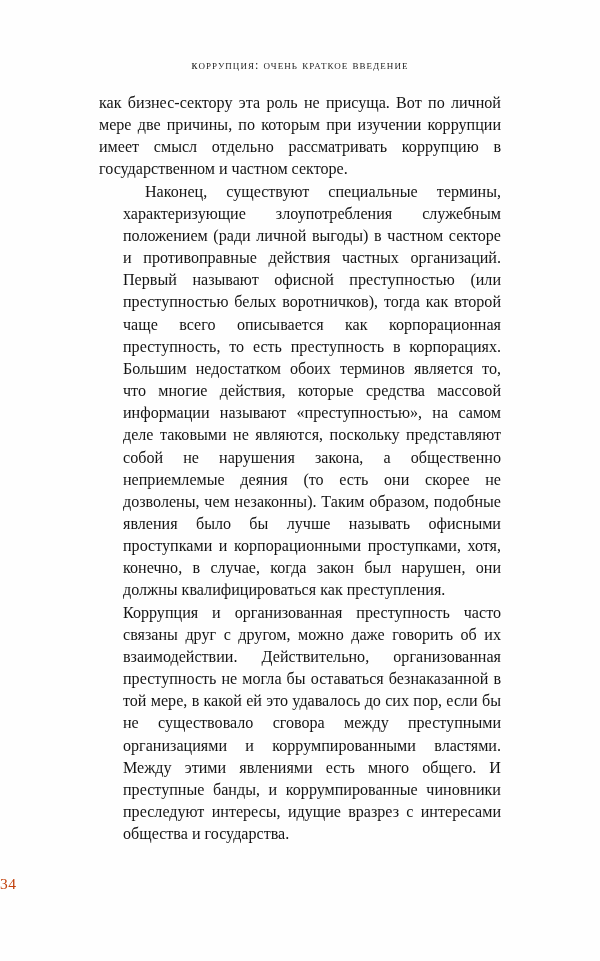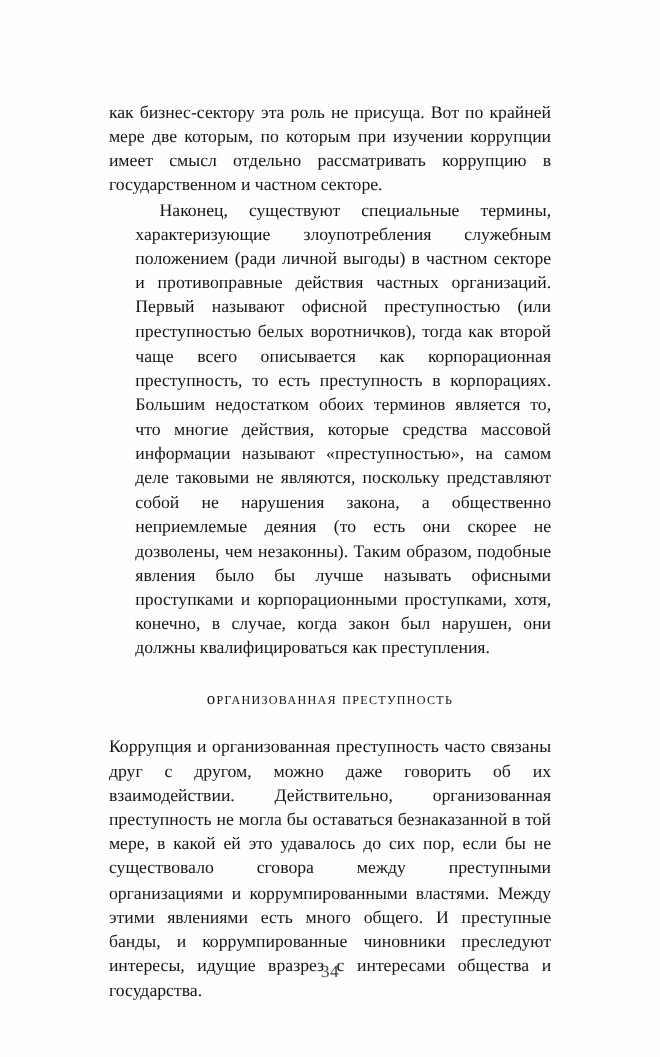--- a/index.html
+++ b/index.html
@@ -79,43 +79,42 @@
 
   
   .blk + .blk { margin-top: 0; margin-left: 24px; }
 
   
   .folio {
     position: absolute;
     top: 875px;
     left: 0;
     width: 600px;
-    text-align: center;
     font-size: 15.5px;
-    color: #404040;
+    color: #c2410c;
     letter-spacing: 0.4px;
   }
 </style>
 </head>
 <body>
 
 <div class="page">
 
+  <div class="running-head">Коррупция: очень краткое введение</div>
 
   <div class="text-block">
 
     <div class="blk">
-      <p class="para">как бизнес-сектору эта роль не присуща. Вот по крайней мере две которым, по которым при изучении коррупции имеет смысл отдельно рассматривать коррупцию в государственном и частном секторе.</p>
+      <p class="para">как бизнес-сектору эта роль не присуща. Вот по личной мере две причины, по которым при изучении коррупции имеет смысл отдельно рассматривать коррупцию в государственном и частном секторе.</p>
     </div>
 
     <div class="blk">
       <p class="para indent">Наконец, существуют специальные термины, характеризующие злоупотребления служебным положением (ради личной выгоды) в частном секторе и противоправные действия частных организаций. Первый называют офисной преступностью (или преступностью белых воротничков), тогда как второй чаще всего описывается как корпорационная преступность, то есть преступность в корпорациях. Большим недостатком обоих терминов является то, что многие действия, которые средства массовой информации называют «преступностью», на самом деле таковыми не являются, поскольку представляют собой не нарушения закона, а общественно неприемлемые деяния (то есть они скорее не дозволены, чем незаконны). Таким образом, подобные явления было бы лучше называть офисными проступками и корпорационными проступками, хотя, конечно, в случае, когда закон был нарушен, они должны квалифицироваться как преступления.</p>
     </div>
 
-    <h2 class="section-title">Организованная преступность</h2>
 
     <div class="blk">
       <p class="para">Коррупция и организованная преступность часто связаны друг с другом, можно даже говорить об их взаимодействии. Действительно, организованная преступность не могла бы оставаться безнаказанной в той мере, в какой ей это удавалось до сих пор, если бы не существовало сговора между преступными организациями и коррумпированными властями. Между этими явлениями есть много общего. И преступные банды, и коррумпированные чиновники преследуют интересы, идущие вразрез с интересами общества и государства.</p>
     </div>
 
   </div>
 
   <div class="folio">34</div>
 
 </div>

